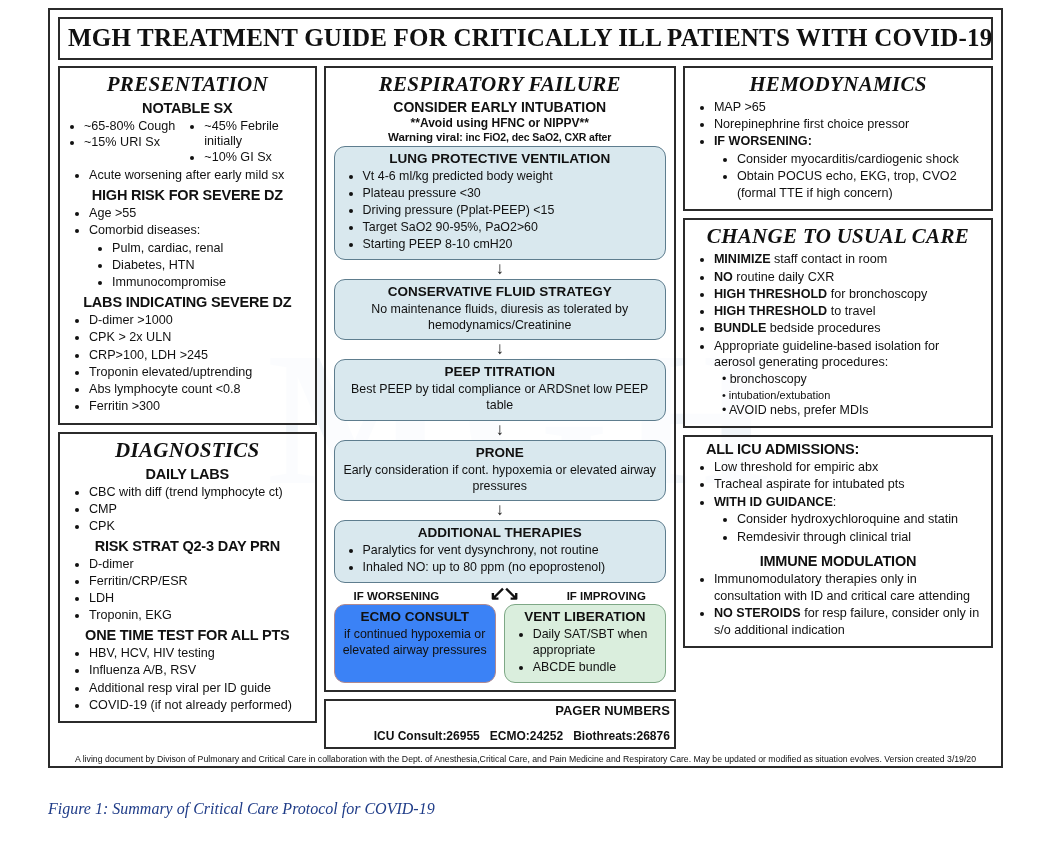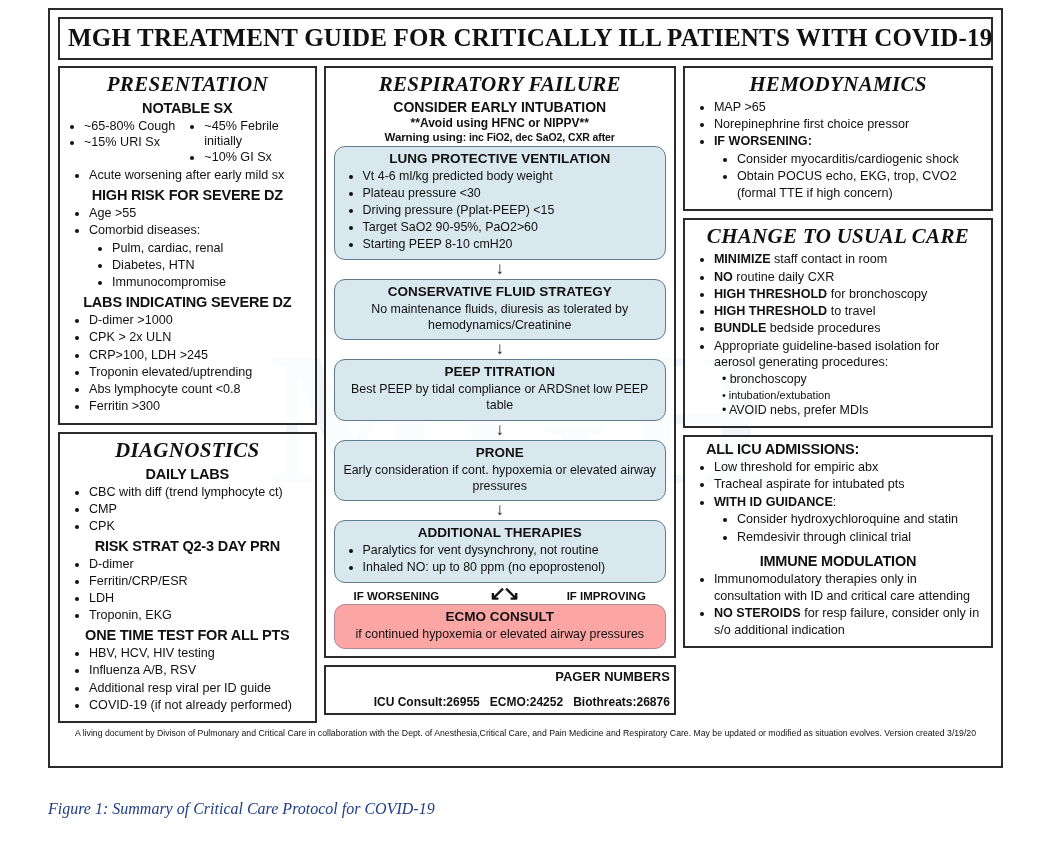--- a/index.html
+++ b/index.html
@@ -187,21 +187,21 @@
     font-size: 20px;
     line-height: 17px;
     letter-spacing: -3px;
   }
   .pair {
     display: flex;
     gap: 8px;
     margin: 2px 6px 0 6px;
   }
   .pair .fbox { margin: 0; flex: 1; }
-  .fbox.pink { background: #fca5a5; border-color: #b08a90; }
+  .fbox.pink { background: #3b82f6; border-color: #b08a90; }
   .fbox.green { background: #daeedd; border-color: #7ea886; }
   .pager {
     border: 2px solid #2b2b2b;
     margin-top: 6px;
     padding: 2px 4px 4px 4px;
     text-align: right;
     background: rgba(255,255,255,0.72);
   }
   .pager-title { font-weight: bold; font-size: 13px; }
   .pager-row { font-weight: bold; font-size: 12px; margin-top: 11px; }
@@ -309,21 +309,21 @@
         </div>
 
       </div>
 
       <div class="col col-mid">
         <div class="panel" style="padding-left:2px;padding-right:2px;">
           <div class="panel-title">RESPIRATORY FAILURE</div>
           <div class="flow-head">CONSIDER EARLY INTUBATION</div>
           <div class="flow-note">**Avoid using HFNC or NIPPV**</div>
           <div class="flow-warn">
-            <span>Warning using</span><span class="smallcaps">: inc FiO2, dec SaO2, CXR after</span>
+            <span>Warning viral</span><span class="smallcaps">: inc FiO2, dec SaO2, CXR after</span>
           </div>
 
           <div class="fbox">
             <div class="fbox-title">LUNG PROTECTIVE VENTILATION</div>
             <ul>
               <li>Vt 4-6 ml/kg predicted body weight</li>
               <li>Plateau pressure &lt;30</li>
               <li>Driving pressure (Pplat-PEEP) &lt;15</li>
               <li>Target SaO2 90-95%, PaO2&gt;60</li>
               <li>Starting PEEP 8-10 cmH20</li>
@@ -364,20 +364,27 @@
           <div class="branch">
             <span>IF WORSENING</span>
             <span class="center-arrows">↙↘</span>
             <span>IF IMPROVING</span>
           </div>
 
           <div class="pair">
             <div class="fbox pink">
               <div class="fbox-title">ECMO CONSULT</div>
               <div class="fbox-text">if continued hypoxemia or elevated airway pressures</div>
+            </div>
+            <div class="fbox green">
+              <div class="fbox-title">VENT LIBERATION</div>
+              <ul>
+                <li>Daily SAT/SBT when appropriate</li>
+                <li>ABCDE bundle</li>
+              </ul>
             </div>
           </div>
         </div>
 
         <div class="pager" style="margin-top:0;">
           <div class="pager-title">PAGER NUMBERS</div>
           <div class="pager-row">
             <span>ICU  Consult</span><span>:26955</span>&nbsp;&nbsp;
             <span>ECMO</span><span>:24252</span>&nbsp;&nbsp;
             <span>Biothreats</span><span>:26876</span>

